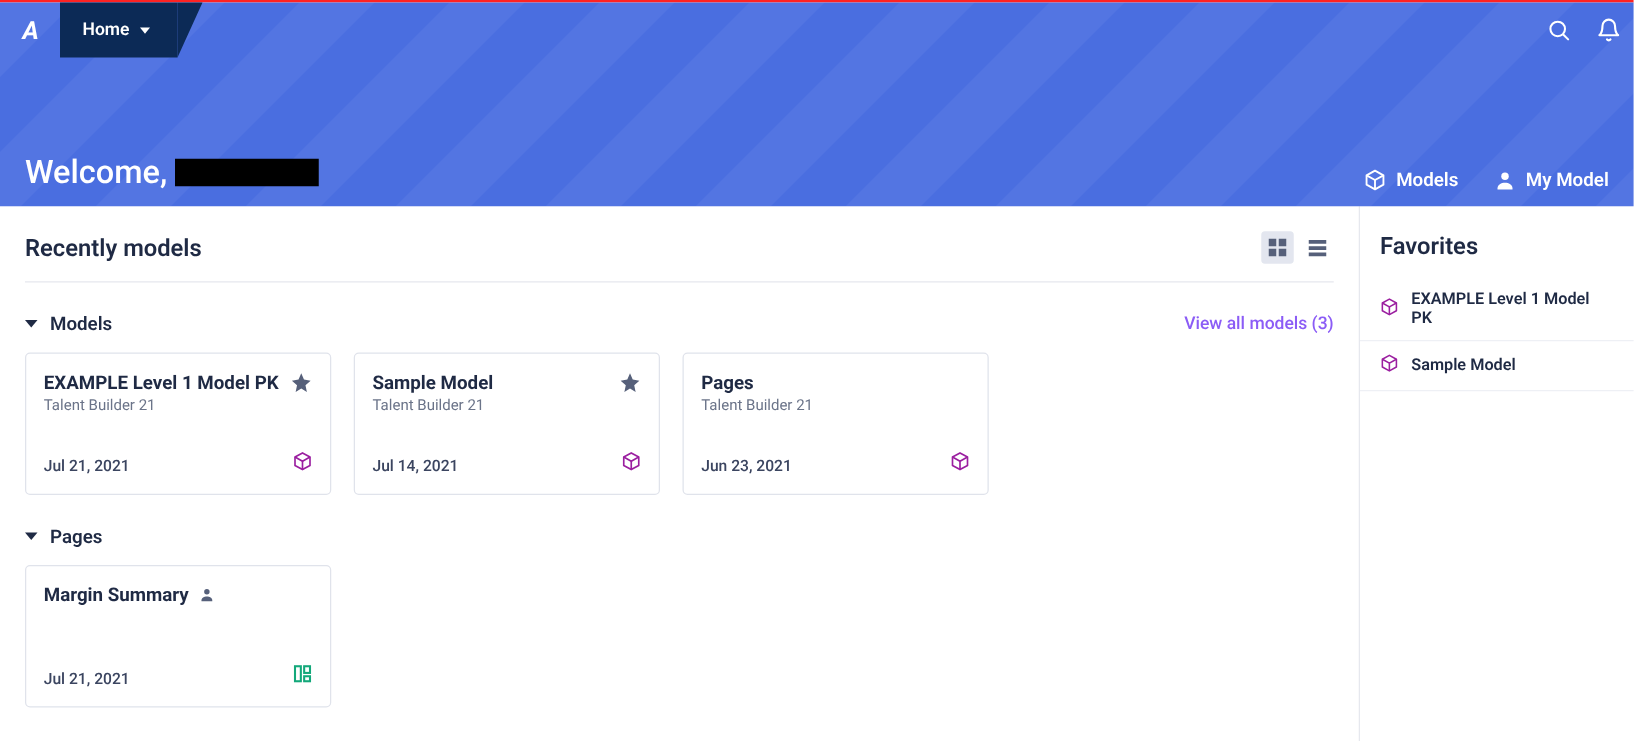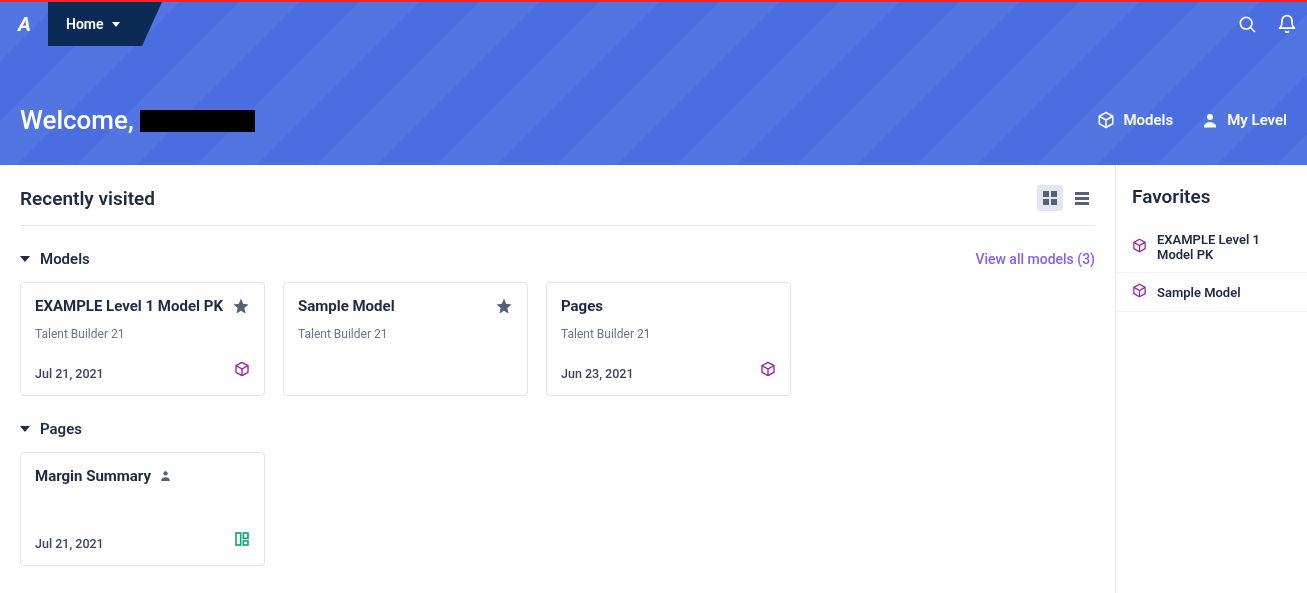--- a/index.html
+++ b/index.html
@@ -60,24 +60,25 @@
     border-left: 20px solid #0c2a56;
   }
   .nav-spacer { flex: 1; }
   .nav-icon {
     width: 40px; height: 44px;
     display: flex; align-items: center; justify-content: center;
     cursor: pointer;
   }
   .hero {
     position: absolute;
-    bottom: 30px;
+    bottom: 12px;
     left: 20px;
     right: 20px;
     display: flex;
+    align-items: flex-end;
     justify-content: space-between;
   }
   .welcome {
     font-size: 26px;
     font-weight: 500;
     display: flex;
     align-items: baseline;
     gap: 6px;
   }
   .redact {
@@ -101,21 +102,21 @@
   .content {
     flex: 1;
     position: relative;
     padding: 20px 20px 0 20px;
     overflow-y: auto;
   }
   .content::-webkit-scrollbar { width: 10px; }
   .content::-webkit-scrollbar-track { background: #f3f3f3; }
   .content::-webkit-scrollbar-thumb { background: #bdbdbd; border-radius: 2px; }
   .sidebar {
-    width: 192px;
+    width: 220px;
     border-left: 1px solid #e6e8ee;
     padding: 20px 0 0 0;
   }
   .rv-row {
     display: flex;
     justify-content: space-between;
     align-items: center;
     padding-bottom: 14px;
     border-bottom: 1px solid #e6e8ee;
   }
@@ -170,21 +171,21 @@
     border-radius: 4px;
     padding: 14px;
     display: flex;
     flex-direction: column;
     justify-content: space-between;
     cursor: pointer;
     background: #fff;
   }
   .card-top { display:flex; justify-content: space-between; align-items: flex-start; gap:8px;}
   .card-title { font-size: 15px; font-weight: 700; color: #1f2a44; line-height:1.2; }
-  .card-sub { font-size: 12px; color: #6b7489; margin-top:12px; }
+  .card-sub { font-size: 12px; color: #6b7489; margin-top:2px; }
   .card-bot { display:flex; justify-content: space-between; align-items:flex-end; }
   .card-date { font-size: 12.5px; color: #3b4560; font-weight:500; }
   .star {
     color: #56607a;
     cursor: pointer;
     flex-shrink: 0;
   }
   .star svg { display:block; }
   .box-icon { color: #9b1fa0; }
   .page-icon { color: #13a87a; }
@@ -254,30 +255,30 @@
             <path d="M3 7l9 5 9-5"></path>
             <path d="M12 12v10"></path>
           </svg>
         <span>Models</span>
       </div>
       <div class="hero-link">
         <svg width="18" height="18" viewBox="0 0 24 24" fill="#fff">
             <circle cx="12" cy="8" r="4"></circle>
             <path d="M4 21c0-4 4-6 8-6s8 2 8 6v1H4z"></path>
           </svg>
-        <span>My Level</span>
+        <span>My Model</span>
       </div>
     </div>
   </div>
 </div>
 
 <div class="main">
   <div class="content">
     <div class="rv-row">
-      <div class="rv-title">Recently visited</div>
+      <div class="rv-title">Recently models</div>
       <div class="view-toggle">
         <div class="vt-btn active">
           <span class="grid4">
               <div></div>
               <div></div>
               <div></div>
               <div></div>
             </span>
         </div>
         <div class="vt-btn">
@@ -325,20 +326,30 @@
 
       <div class="card">
         <div class="card-top">
           <div>
             <div class="card-title">Sample Model</div>
             <div class="card-sub">Talent Builder 21</div>
           </div>
           <span class="star">
             <svg width="18" height="18" viewBox="0 0 24 24" fill="#56607a">
                 <path d="M12 2l2.9 6.9L22 10l-5.5 4.8L18 22l-6-3.6L6 22l1.5-7.2L2 10l7.1-1.1z"></path>
+              </svg>
+          </span>
+        </div>
+        <div class="card-bot">
+          <div class="card-date">Jul 14, 2021</div>
+          <span class="box-icon">
+            <svg width="16" height="16" viewBox="0 0 24 24" fill="none" stroke="currentColor" stroke-width="2" stroke-linejoin="round">
+                <path d="M12 2 3 7v10l9 5 9-5V7z"></path>
+                <path d="M3 7l9 5 9-5"></path>
+                <path d="M12 12v10"></path>
               </svg>
           </span>
         </div>
       </div>
 
       <div class="card">
         <div class="card-top">
           <div>
             <div class="card-title">Pages</div>
             <div class="card-sub">Talent Builder 21</div>

